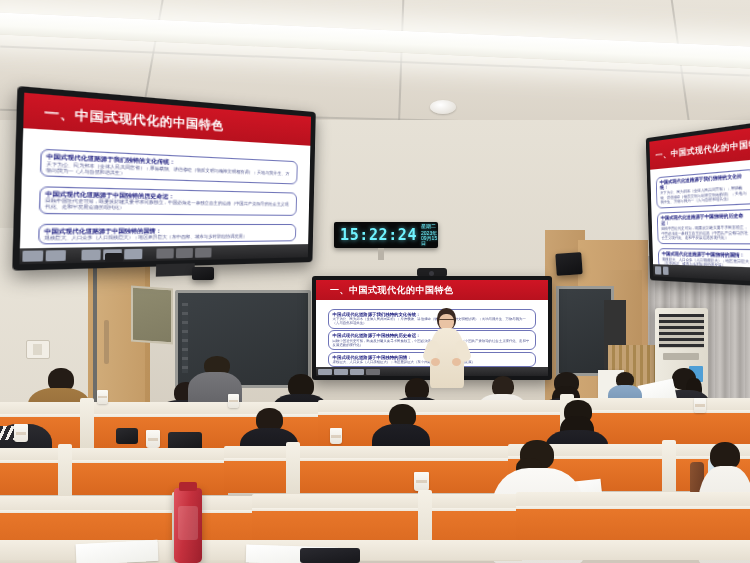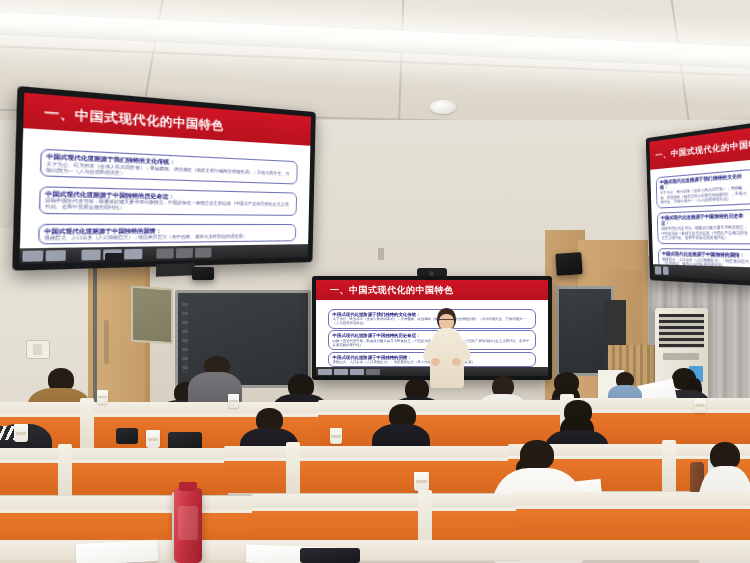--- a/index.html
+++ b/index.html
@@ -218,20 +218,27 @@
           <div class="tb-ico"></div>
           <div class="tb-ico"></div>
         </div>
       </div>
     </div>
     <div id="screen-left-stand" class="abs"></div>
   </div>
   <div id="projector-mount" class="abs"></div>
   <div id="speaker-left" class="abs speaker"></div>
 
+  <div id="clock" class="abs">
+    <div id="clock-time">15:22:24</div>
+    <div id="clock-right">
+      <div id="clock-weekday">星期二</div>
+      <div id="clock-date">2023年09月15日</div>
+    </div>
+  </div>
   <div id="clock-mount" class="abs"></div>
 
   <div id="board-left-dark" class="abs">
       <div class="rail"></div>
     </div>
   <div id="board-right-dark" class="abs"></div>
   <div id="board-far-right" class="abs"></div>
 
   <div id="screen-center-wrap" class="abs">
     <div id="center-cam" class="abs">

